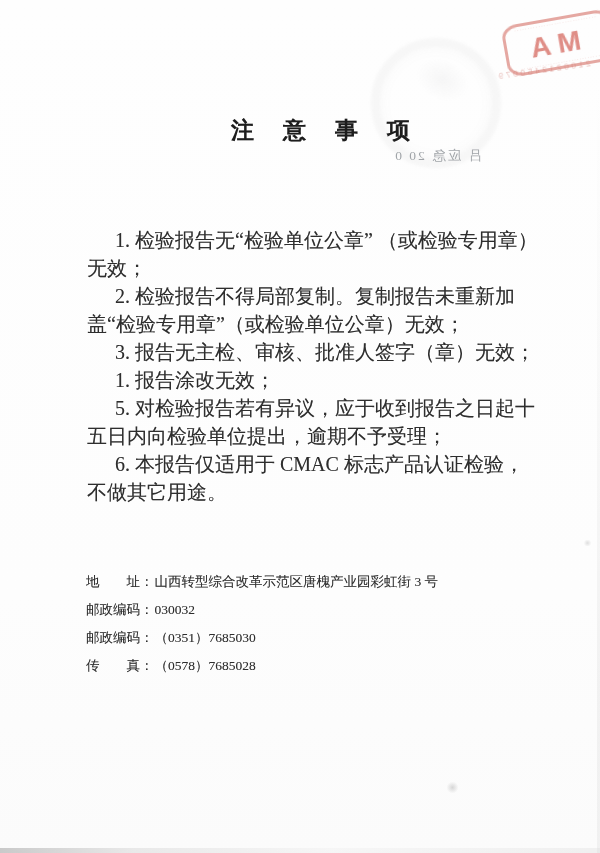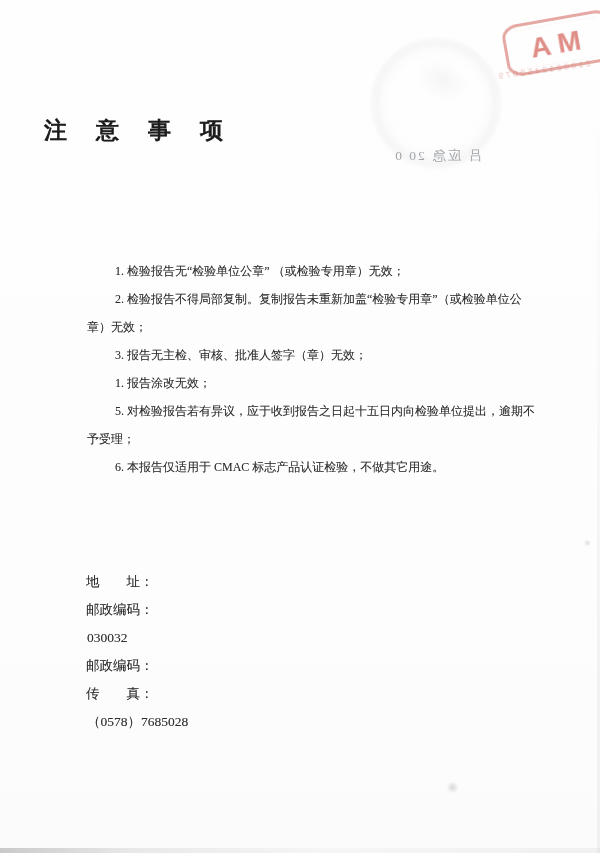--- a/index.html
+++ b/index.html
@@ -57,50 +57,49 @@
     font-family:"Liberation Sans",sans-serif;
     font-size:8.5px;letter-spacing:2.6px;
     color:rgba(205,110,100,0.38);
     transform:rotate(-8deg) scaleX(-1);
     filter:blur(0.4px);
     white-space:nowrap;
   }
 
   .title{
     position:absolute;top:117px;left:0;right:0;margin:0;
-    text-align:left;text-indent:44px;
+    text-align:center;text-indent:44px;
     font-size:23px;line-height:27px;font-weight:700;
     letter-spacing:3px;color:#1d1d1d;
     text-shadow:0 0 0.5px rgba(0,0,0,0.35);
   }
 
   
   .bleed-date{
     position:absolute;left:368px;top:147px;width:114px;
     font-size:13.5px;letter-spacing:2px;
     color:#8b9095;opacity:0.8;
     transform:scaleX(-1);
     filter:blur(0.4px);
     white-space:nowrap;
   }
 
   .notes{
     position:absolute;top:226px;left:87px;width:455px;
-    font-size:12px;line-height:28px;
+    font-size:20px;line-height:28px;
     text-shadow:0 0 0.4px rgba(0,0,0,0.28);
-    margin-top:31px;
   }
   .note{margin:0;text-indent:28px;}
 
   .contact{
     position:absolute;top:568px;left:86px;
     font-size:13.5px;line-height:28px;
     text-shadow:0 0 0.4px rgba(0,0,0,0.28);
   }
-  .contact-row{display:flex;flex-direction:column;}
+  .contact-row{display:flex;}
   .c-label{min-width:67px;white-space:pre;}
   .c-value{margin-left:1px;white-space:pre;}
 
   
   .edge-bottom{
     position:absolute;left:0;right:0;bottom:0;height:5px;
     background:linear-gradient(to right,
       rgba(185,185,185,0.75), rgba(205,205,205,0.4) 22%,
       rgba(222,222,222,0.18) 55%, rgba(214,214,214,0.3) 100%);
   }
@@ -141,27 +140,29 @@
     <p class="note">2. 检验报告不得局部复制。复制报告未重新加盖“检验专用章”（或检验单位公章）无效；</p>
     <p class="note">3. 报告无主检、审核、批准人签字（章）无效；</p>
     <p class="note">1. 报告涂改无效；</p>
     <p class="note">5. 对检验报告若有异议，应于收到报告之日起十五日内向检验单位提出，逾期不予受理；</p>
     <p class="note">6. 本报告仅适用于 CMAC 标志产品认证检验，不做其它用途。</p>
   </div>
 
   <div class="contact">
     <div class="contact-row">
       <span class="c-label">地　　址：</span>
+      <span class="c-value">山西转型综合改革示范区唐槐产业园彩虹街 3 号</span>
     </div>
     <div class="contact-row">
       <span class="c-label">邮政编码：</span>
       <span class="c-value">030032</span>
     </div>
     <div class="contact-row">
       <span class="c-label">邮政编码：</span>
+      <span class="c-value">（0351）7685030</span>
     </div>
     <div class="contact-row">
       <span class="c-label">传　　真：</span>
       <span class="c-value">（0578）7685028</span>
     </div>
   </div>
 
   <div class="smudge-a"></div>
   <div class="smudge-b"></div>
   <div class="edge-right"></div>

